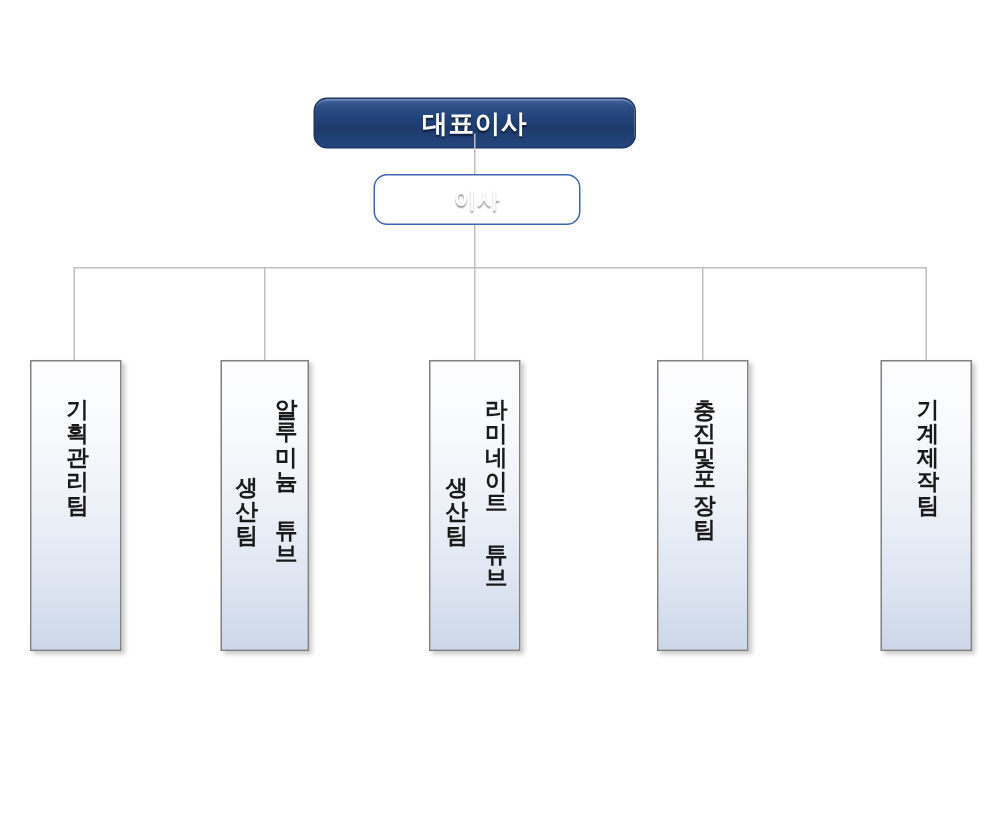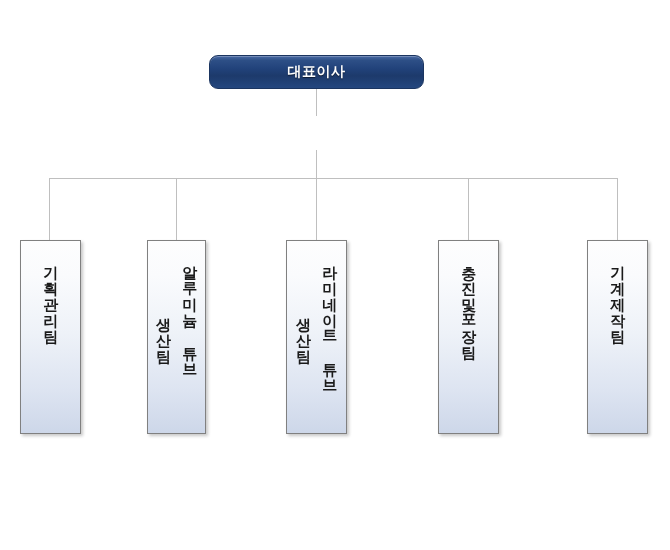--- a/index.html
+++ b/index.html
@@ -35,24 +35,24 @@
     align-items: center;
     justify-content: center;
     box-sizing: border-box;
     color: #ffffff;
     font-weight: bold;
     letter-spacing: 0.5px;
   }
 
   #node-ceo {
     left: 209px;
-    top: 55px;
+    top: 65px;
     width: 215px;
     height: 34px;
-    font-size: 14px;
+    font-size: 17px;
     background: linear-gradient(to bottom,
                 #4a6aa5 0%,
                 #2d4f86 14%,
                 #21427a 40%,
                 #1d3a6b 62%,
                 #24477f 100%);
     border: 1px solid #1b3560;
     text-shadow: 0 1px 1px rgba(0,0,0,.55);
     box-shadow: inset 0 1px 0 rgba(255,255,255,.25);
   }
@@ -115,20 +115,23 @@
 <body>
 
 <div id="org-chart">
 
   <div class="node-top" id="node-ceo">
     <span>대표이사</span>
   </div>
 
   <div class="line line-v" style="left:316px; top:89px; height:27px;"></div>
 
+  <div class="node-top" id="node-director">
+    <span>이사</span>
+  </div>
 
   <div class="line line-v" style="left:316px; top:150px; height:28px;"></div>
 
   <div class="line line-h" style="left:49px; top:178px; width:569px;"></div>
 
   <div class="line line-v" style="left:49px;  top:178px; height:62px;"></div>
   <div class="line line-v" style="left:176px; top:178px; height:62px;"></div>
   <div class="line line-v" style="left:316px; top:178px; height:62px;"></div>
   <div class="line line-v" style="left:468px; top:178px; height:62px;"></div>
   <div class="line line-v" style="left:617px; top:178px; height:62px;"></div>

